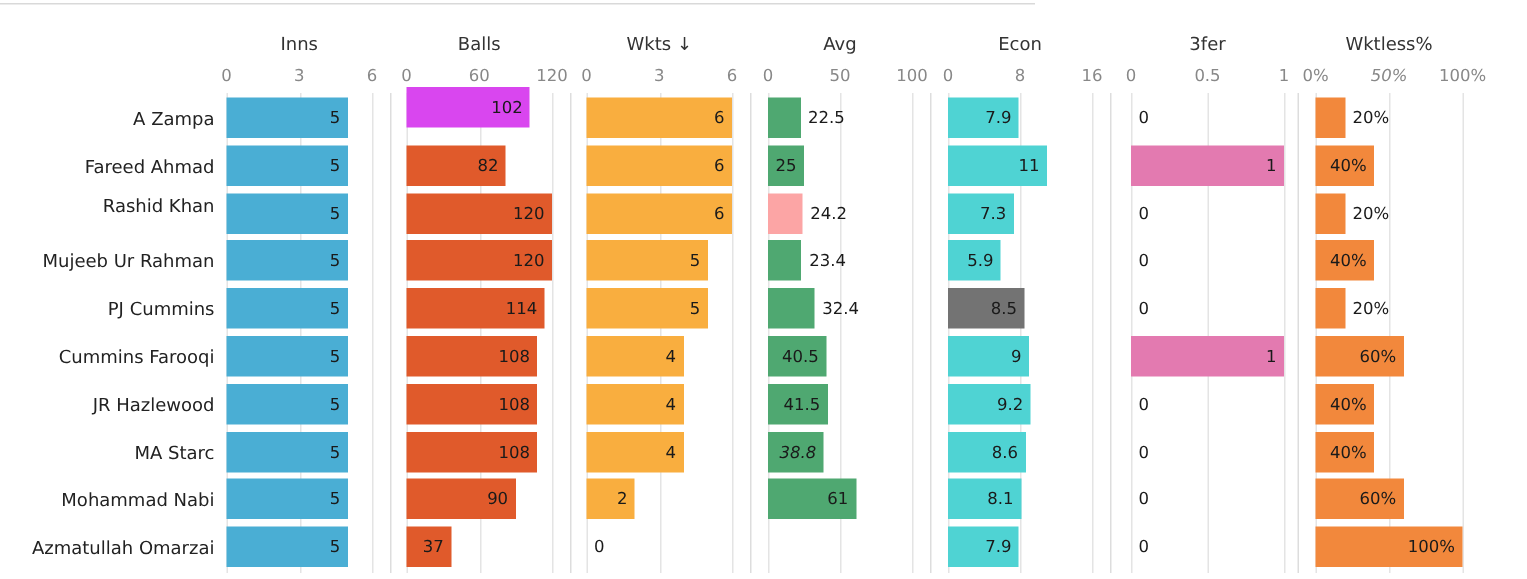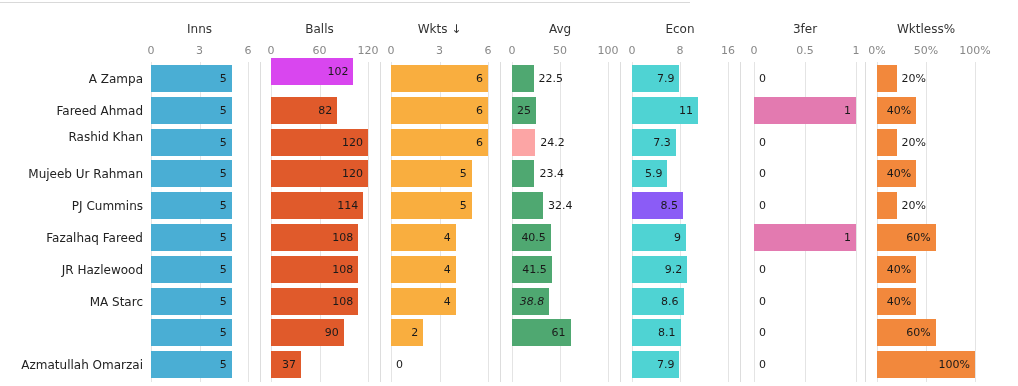--- a/index.html
+++ b/index.html
@@ -153,21 +153,21 @@
     <div class="col-title" style="left: 724px; width: 162px;">3fer</div>
     <div class="tick-label" style="left: 754px;">0</div>
     <div class="gridline" style="left: 754px;"></div>
     <div class="tick-label" style="left: 805px;">0.5</div>
     <div class="gridline" style="left: 805px;"></div>
     <div class="tick-label" style="left: 856px;">1</div>
     <div class="gridline" style="left: 856px;"></div>
     <div class="col-title" style="left: 847px; width: 158px;">Wktless%</div>
     <div class="tick-label" style="left: 877px;">0%</div>
     <div class="gridline" style="left: 877px;"></div>
-    <div class="tick-label" style="left: 926px;">50%</div>
+    <div class="tick-label" style="left: 926px; font-style: italic;">50%</div>
     <div class="gridline" style="left: 926px;"></div>
     <div class="tick-label" style="left: 975px;">100%</div>
     <div class="gridline" style="left: 975px;"></div>
     <div class="row-name" style="top: 65px; left: 0px; width: 143px;">A Zampa</div>
     <div class="bar" style="left: 151px; top: 65px; width: 80.8333px; background: rgb(74, 174, 212);">
       <div class="bar-label">5</div>
     </div>
     <div class="bar" style="left: 271px; top: 58px; width: 82.45px; background: #d946ef; padding-left: 24px;">
       <div class="bar-label">102</div>
     </div>
@@ -252,28 +252,28 @@
     </div>
     <div class="bar" style="left: 271px; top: 192.2px; width: 92.15px; background: rgb(224, 90, 43);">
       <div class="bar-label">114</div>
     </div>
     <div class="bar" style="left: 391px; top: 192.2px; width: 80.8333px; background: rgb(249, 174, 63);">
       <div class="bar-label">5</div>
     </div>
     <div class="bar" style="left: 512px; top: 192.2px; width: 31.104px; background: rgb(79, 168, 113);">
       <div class="bar-label outside">32.4</div>
     </div>
-    <div class="bar" style="left: 632px; top: 192.2px; width: 51px; background: #8b5cf6;">
+    <div class="bar" style="left: 632px; top: 192.2px; width: 51px; background: #737373;">
       <div class="bar-label">8.5</div>
     </div>
     <div class="zero-label" style="left: 759px; top: 192.2px;">0</div>
     <div class="bar" style="left: 877px; top: 192.2px; width: 19.6px; background: rgb(242, 136, 60);">
       <div class="bar-label outside">20%</div>
     </div>
-    <div class="row-name" style="top: 224px; left: 0px; width: 143px;">Fazalhaq Fareed</div>
+    <div class="row-name" style="top: 224px; left: 0px; width: 143px;">Cummins Farooqi</div>
     <div class="bar" style="left: 151px; top: 224px; width: 80.8333px; background: rgb(74, 174, 212);">
       <div class="bar-label">5</div>
     </div>
     <div class="bar" style="left: 271px; top: 224px; width: 87.3px; background: rgb(224, 90, 43);">
       <div class="bar-label">108</div>
     </div>
     <div class="bar" style="left: 391px; top: 224px; width: 64.6667px; background: rgb(249, 174, 63);">
       <div class="bar-label">4</div>
     </div>
     <div class="bar" style="left: 512px; top: 224px; width: 38.88px; background: rgb(79, 168, 113);">
@@ -321,20 +321,21 @@
     <div class="bar" style="left: 512px; top: 287.6px; width: 37.248px; background: rgb(79, 168, 113); font-style: italic;">
       <div class="bar-label">38.8</div>
     </div>
     <div class="bar" style="left: 632px; top: 287.6px; width: 51.6px; background: rgb(79, 211, 211);">
       <div class="bar-label">8.6</div>
     </div>
     <div class="zero-label" style="left: 759px; top: 287.6px;">0</div>
     <div class="bar" style="left: 877px; top: 287.6px; width: 39.2px; background: rgb(242, 136, 60);">
       <div class="bar-label">40%</div>
     </div>
+    <div class="row-name" style="top: 319.4px; left: 0px; width: 143px;">Mohammad Nabi</div>
     <div class="bar" style="left: 151px; top: 319.4px; width: 80.8333px; background: rgb(74, 174, 212);">
       <div class="bar-label">5</div>
     </div>
     <div class="bar" style="left: 271px; top: 319.4px; width: 72.75px; background: rgb(224, 90, 43);">
       <div class="bar-label">90</div>
     </div>
     <div class="bar" style="left: 391px; top: 319.4px; width: 32.3333px; background: rgb(249, 174, 63);">
       <div class="bar-label">2</div>
     </div>
     <div class="bar" style="left: 512px; top: 319.4px; width: 58.56px; background: rgb(79, 168, 113);">

